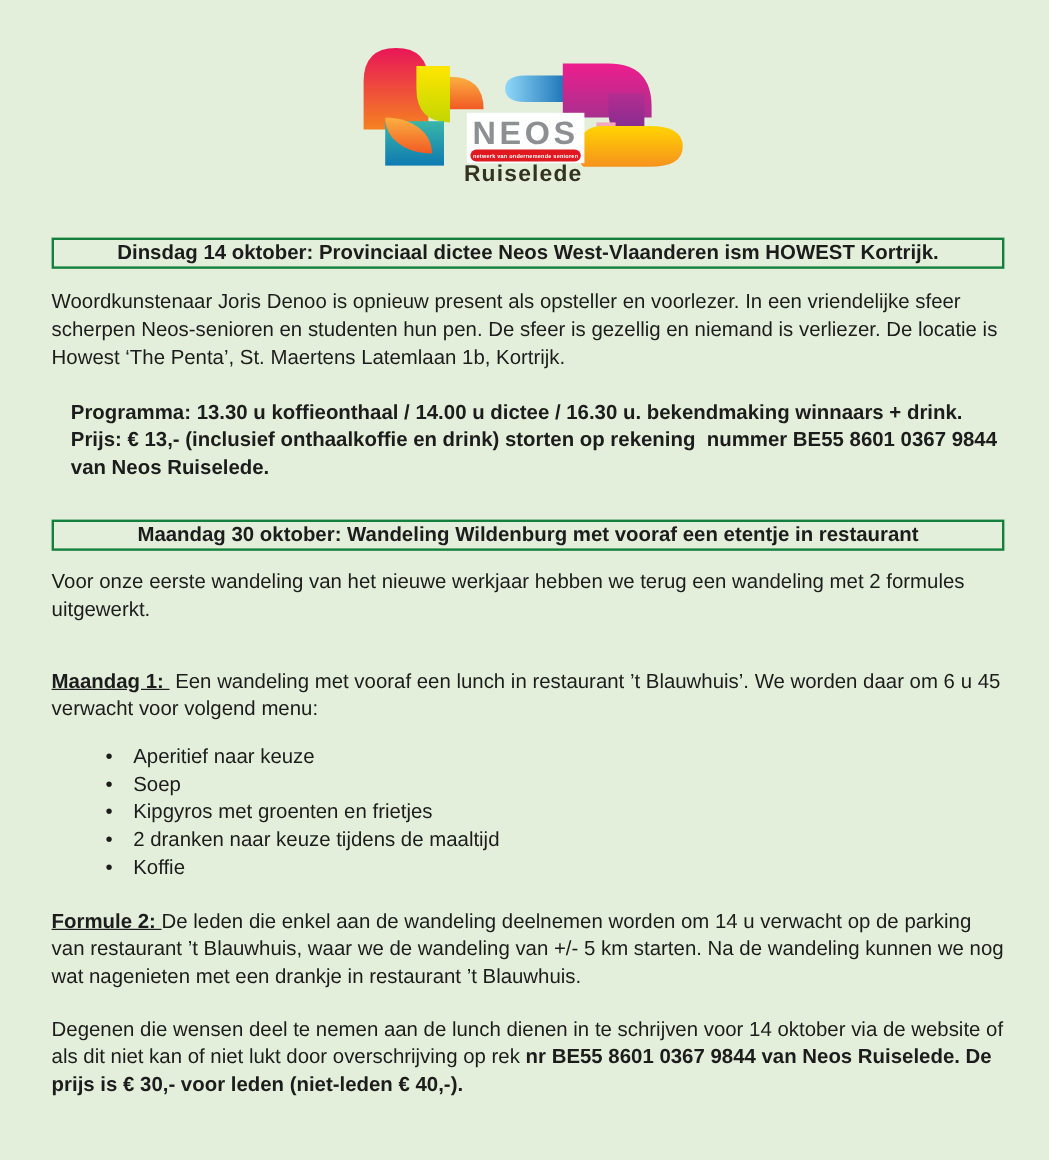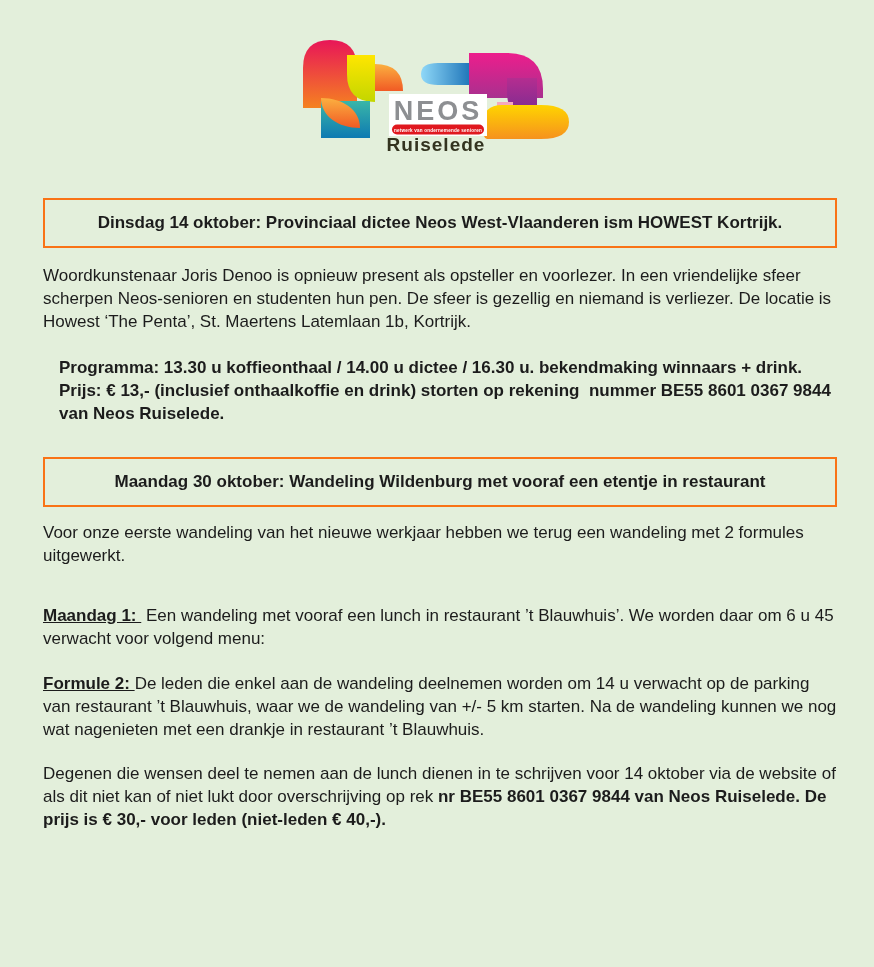--- a/index.html
+++ b/index.html
@@ -15,22 +15,22 @@
     padding-top: 28px;
     display: flex;
     justify-content: center;
   }
   .content {
     margin: 0 37px 0 43px;
     font-size: 17px;
     line-height: 23px;
   }
   .event-box {
-    border: 2px solid #f97316;
-    padding: 12px 6px;
+    border: 2px solid #15803d;
+    padding: 0 6px;
     text-align: center;
     font-weight: bold;
     line-height: 22px;
   }
   .event-box1 { margin-top: 38px; }
   .event-box2 { margin-top: 32px; }
   p { margin: 0; white-space: pre-wrap; }
   .para-intro1   { margin-top: 16px; }
   .para-programma{ margin-top: 23px; font-weight: bold; margin-left: 16px; }
   .para-intro2   { margin-top: 14px; }
@@ -126,18 +126,25 @@
   <p class="para-programma">Programma: 13.30 u koffieonthaal / 14.00 u dictee / 16.30 u. bekendmaking winnaars + drink. Prijs: € 13,- (inclusief onthaalkoffie en drink) storten op rekening  nummer BE55 8601 0367 9844 van Neos Ruiselede.</p>
 
   <div class="event-box event-box2">
     <div>Maandag 30 oktober: Wandeling Wildenburg met vooraf een etentje in restaurant</div>
   </div>
 
   <p class="para-intro2">Voor onze eerste wandeling van het nieuwe werkjaar hebben we terug een wandeling met 2 formules uitgewerkt.</p>
 
   <p class="para-formule1"><span class="u-label">Maandag 1: </span><span> Een wandeling met vooraf een lunch in restaurant ’t Blauwhuis’. We worden daar om 6 u 45 verwacht voor volgend menu:</span></p>
 
+  <ul class="menu-list">
+    <li>Aperitief naar keuze</li>
+    <li>Soep</li>
+    <li>Kipgyros met groenten en frietjes</li>
+    <li>2 dranken naar keuze tijdens de maaltijd</li>
+    <li>Koffie</li>
+  </ul>
 
   <p class="para-formule2"><span class="u-label">Formule 2: </span><span>De leden die enkel aan de wandeling deelnemen worden om 14 u verwacht op de parking van restaurant ’t Blauwhuis, waar we de wandeling van +/- 5 km starten. Na de wandeling kunnen we nog wat nagenieten met een drankje in restaurant ’t Blauwhuis.</span></p>
 
   <p class="para-closing"><span>Degenen die wensen deel te nemen aan de lunch dienen in te schrijven voor 14 oktober via de website of als dit niet kan of niet lukt door overschrijving op rek </span><span class="b">nr BE55 8601 0367 9844 van Neos Ruiselede. De prijs is € 30,- voor leden (niet-leden € 40,-).</span></p>
 
 </div>
 
 </body></html>

